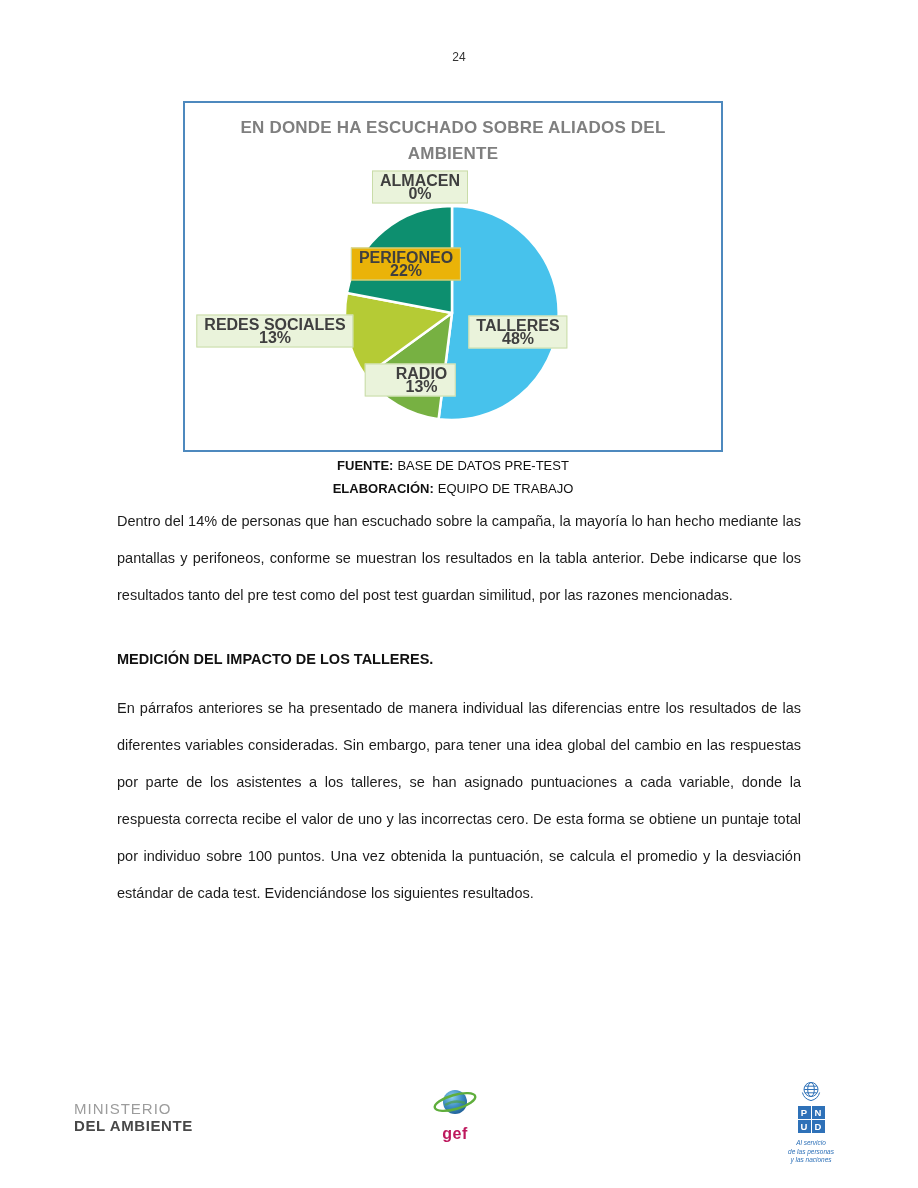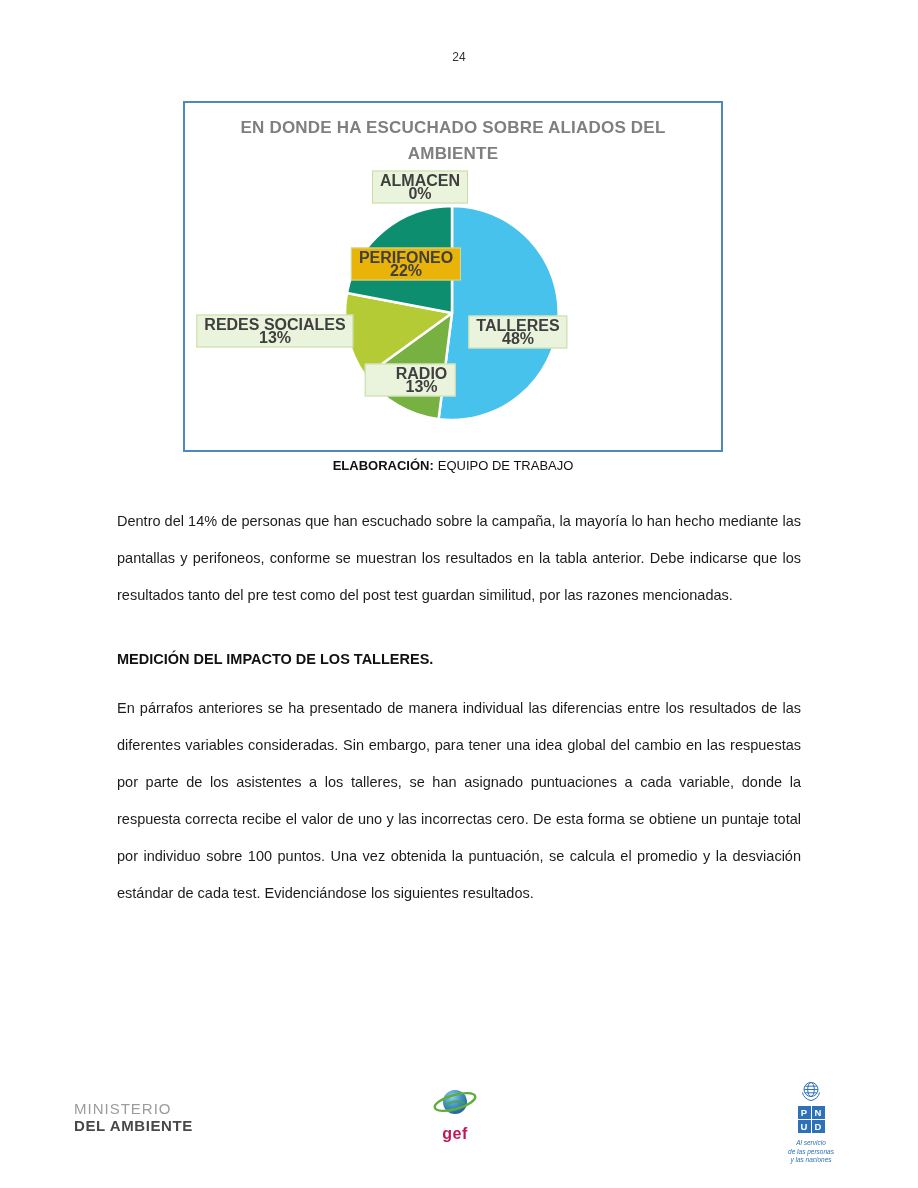--- a/index.html
+++ b/index.html
@@ -137,20 +137,23 @@
       <div>13%</div>
     </div>
     <div class="plabel plabel-pantallas" style="background: rgb(234, 243, 219); border-color: rgb(201, 220, 168);">
       <div>TALLERES</div>
       <div>48%</div>
     </div>
   </div>
 </div>
 
 <div class="chart-caption">
+  <div>
+    <b>FUENTE:</b><span class="cap-value">BASE DE DATOS PRE-TEST</span>
+  </div>
   <div>
     <b>ELABORACIÓN:</b><span class="cap-value">EQUIPO DE TRABAJO</span>
   </div>
 </div>
 
 <p class="body-para para-1">Dentro del 14% de personas que han escuchado sobre la campaña, la mayoría lo han hecho mediante las pantallas y perifoneos, conforme se muestran los resultados en la tabla anterior. Debe indicarse que los resultados tanto del pre test como del post test guardan similitud, por las razones mencionadas.</p>
 <h2 class="section-heading">MEDICIÓN DEL IMPACTO DE LOS TALLERES.</h2>
 <p class="body-para para-2">En párrafos anteriores se ha presentado de manera individual las diferencias entre los resultados de las diferentes variables consideradas. Sin embargo, para tener una idea global del cambio en las respuestas por parte de los asistentes a los talleres, se han asignado puntuaciones a cada variable, donde la respuesta correcta recibe el valor de uno y las incorrectas cero. De esta forma se obtiene un puntaje total por individuo sobre 100 puntos. Una vez obtenida la puntuación, se calcula el promedio y la desviación estándar de cada test. Evidenciándose los siguientes resultados.</p>
 
 <div class="footer-minam">

